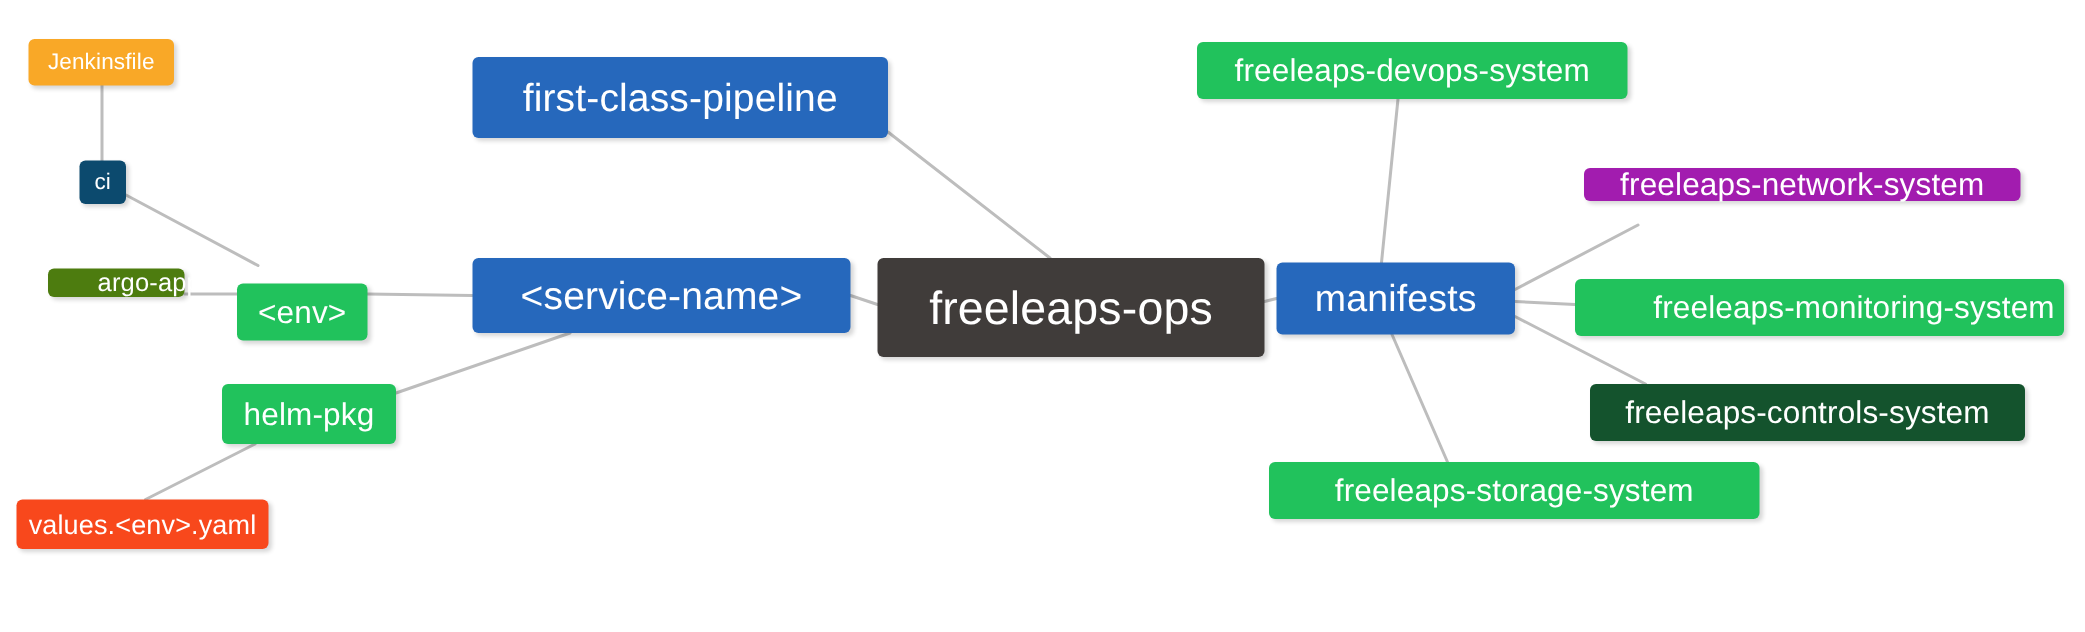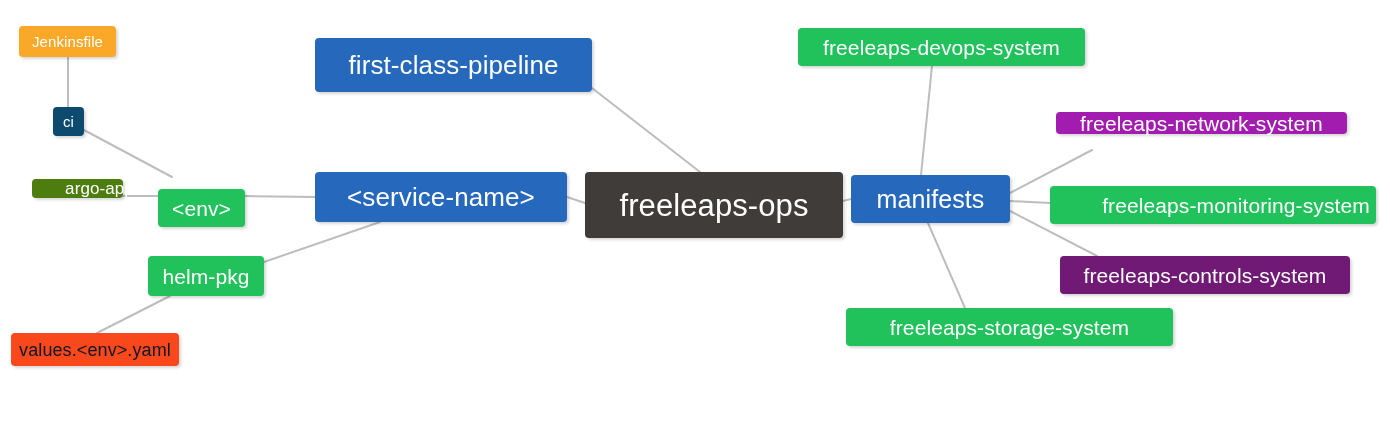--- a/index.html
+++ b/index.html
@@ -62,20 +62,20 @@
   <div id="nodes">
       <div class="node" style="left: 585px; top: 172px; width: 258px; height: 66px; background: rgb(64, 60, 58); font-size: 31px; color: rgb(255, 255, 255);">freeleaps-ops</div>
       <div class="node" style="left: 315px; top: 172px; width: 252px; height: 50px; background: rgb(38, 104, 188); font-size: 26px; color: rgb(255, 255, 255);">&lt;service-name&gt;</div>
       <div class="node" style="left: 315px; top: 38px; width: 277px; height: 54px; background: rgb(38, 104, 188); font-size: 26px; color: rgb(255, 255, 255);">first-class-pipeline</div>
       <div class="node" style="left: 851px; top: 175px; width: 159px; height: 48px; background: rgb(38, 104, 188); font-size: 25px; color: rgb(255, 255, 255);">manifests</div>
       <div class="node" style="left: 158px; top: 177px; width: 87px; height: 38px; background: rgb(33, 194, 92); font-size: 21px; color: rgb(255, 255, 255); margin-top: 12px;">&lt;env&gt;</div>
       <div class="node" style="left: 148px; top: 256px; width: 116px; height: 40px; background: rgb(33, 194, 92); font-size: 21px; color: rgb(255, 255, 255);">helm-pkg</div>
       <div class="node" style="left: 53px; top: 107px; width: 31px; height: 29px; background: #0c4a6e; font-size: 15px; color: rgb(255, 255, 255);">ci</div>
       <div class="node" style="left: 19px; top: 26px; width: 97px; height: 31px; background: rgb(249, 168, 39); font-size: 15px; color: rgb(255, 255, 255);">Jenkinsfile</div>
       <div class="node" style="left: 32px; top: 179px; width: 91px; height: 19px; background: #4d7c0f; font-size: 17px; color: rgb(255, 255, 255); padding-left: 44px;">argo-app</div>
-      <div class="node" style="left: 11px; top: 333px; width: 168px; height: 33px; background: rgb(248, 72, 28); font-size: 18px; color: #0f172a;">values.&lt;env&gt;.yaml</div>
+      <div class="node" style="left: 11px; top: 333px; width: 168px; height: 33px; background: rgb(248, 72, 28); font-size: 18px; color: #ffffff;">values.&lt;env&gt;.yaml</div>
       <div class="node" style="left: 798px; top: 28px; width: 287px; height: 38px; background: rgb(33, 194, 92); font-size: 21px; color: rgb(255, 255, 255);">freeleaps-devops-system</div>
       <div class="node" style="left: 1056px; top: 112px; width: 291px; height: 22px; background: #a21caf; font-size: 21px; color: rgb(255, 255, 255);">freeleaps-network-system</div>
       <div class="node" style="left: 1050px; top: 186px; width: 326px; height: 38px; background: rgb(33, 194, 92); font-size: 21px; color: rgb(255, 255, 255); padding-left: 46px;">freeleaps-monitoring-system</div>
-      <div class="node" style="left: 1060px; top: 256px; width: 290px; height: 38px; background: #701a75; font-size: 21px; color: rgb(255, 255, 255);">freeleaps-controls-system</div>
+      <div class="node" style="left: 1060px; top: 256px; width: 290px; height: 38px; background: #14532d; font-size: 21px; color: rgb(255, 255, 255);">freeleaps-controls-system</div>
       <div class="node" style="left: 846px; top: 308px; width: 327px; height: 38px; background: rgb(33, 194, 92); font-size: 21px; color: rgb(255, 255, 255);">freeleaps-storage-system</div>
     </div>
 </div>
 
 </body></html>

